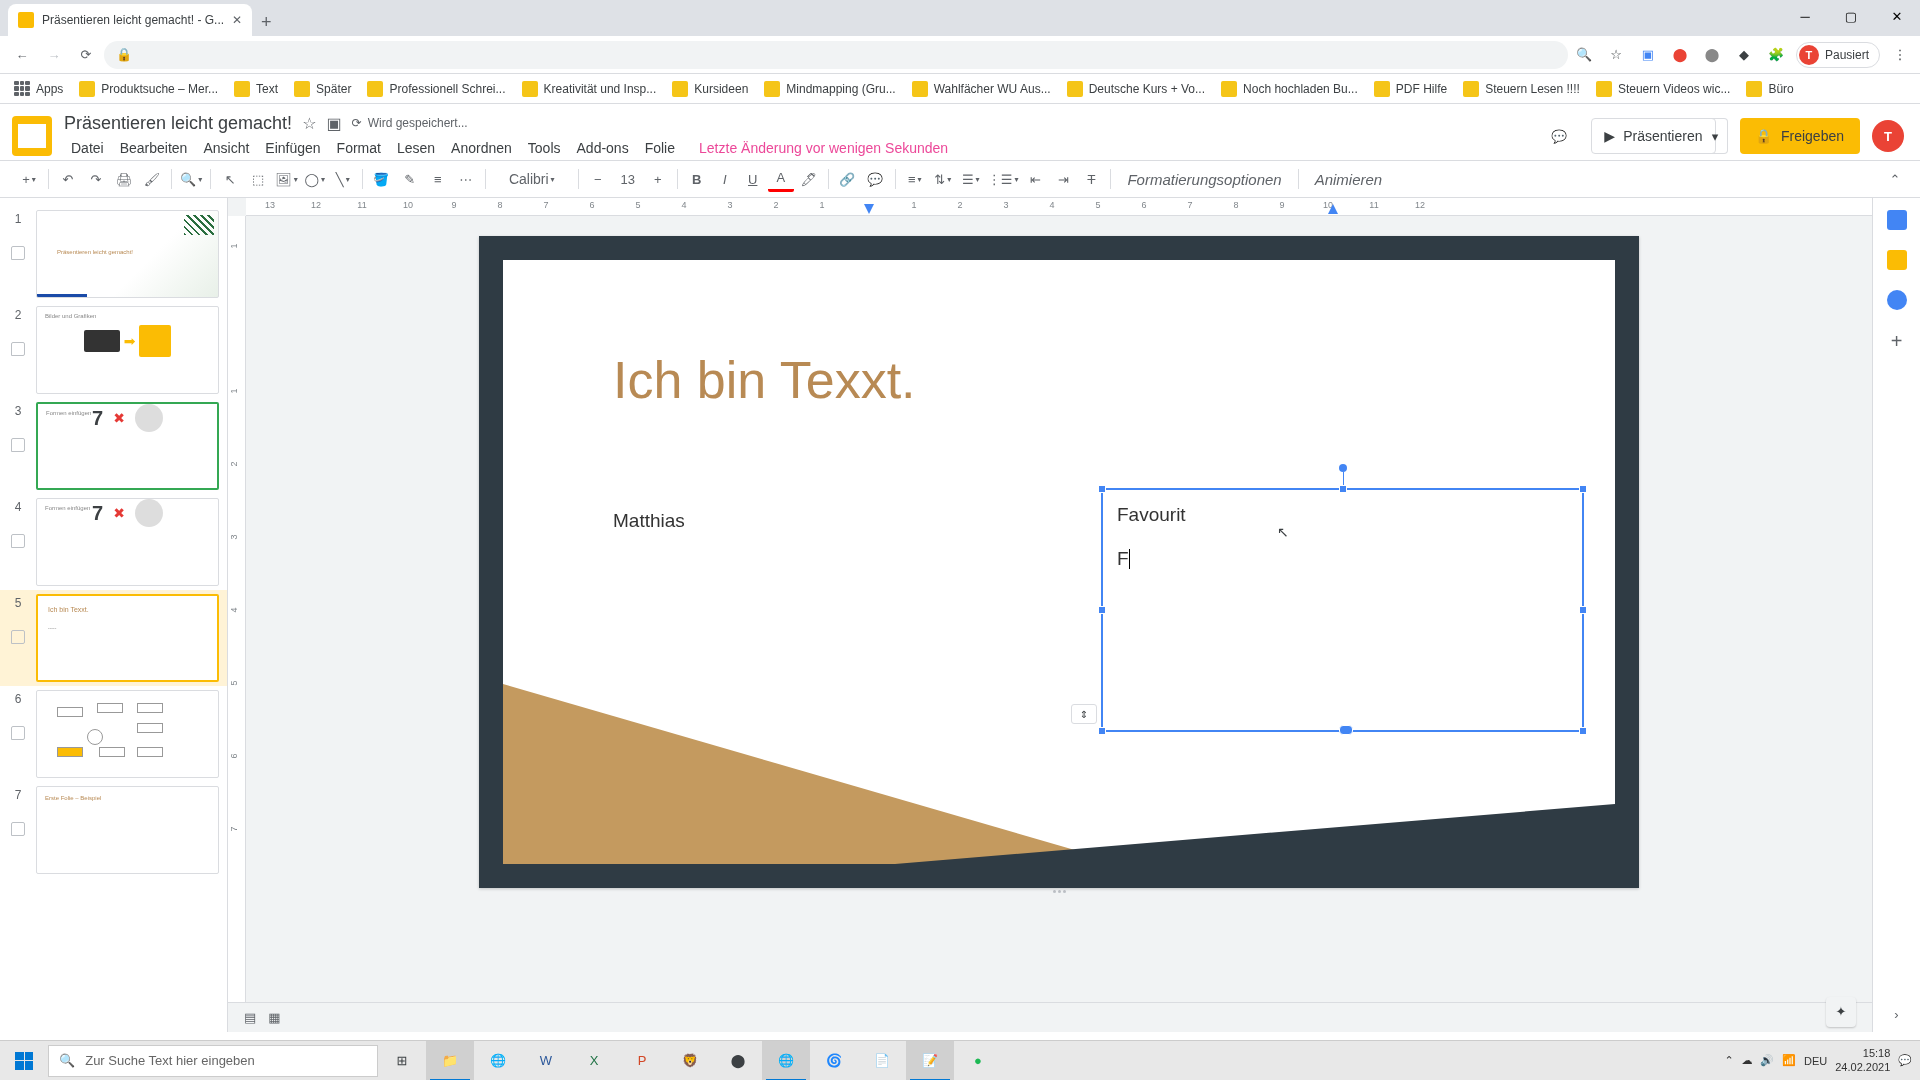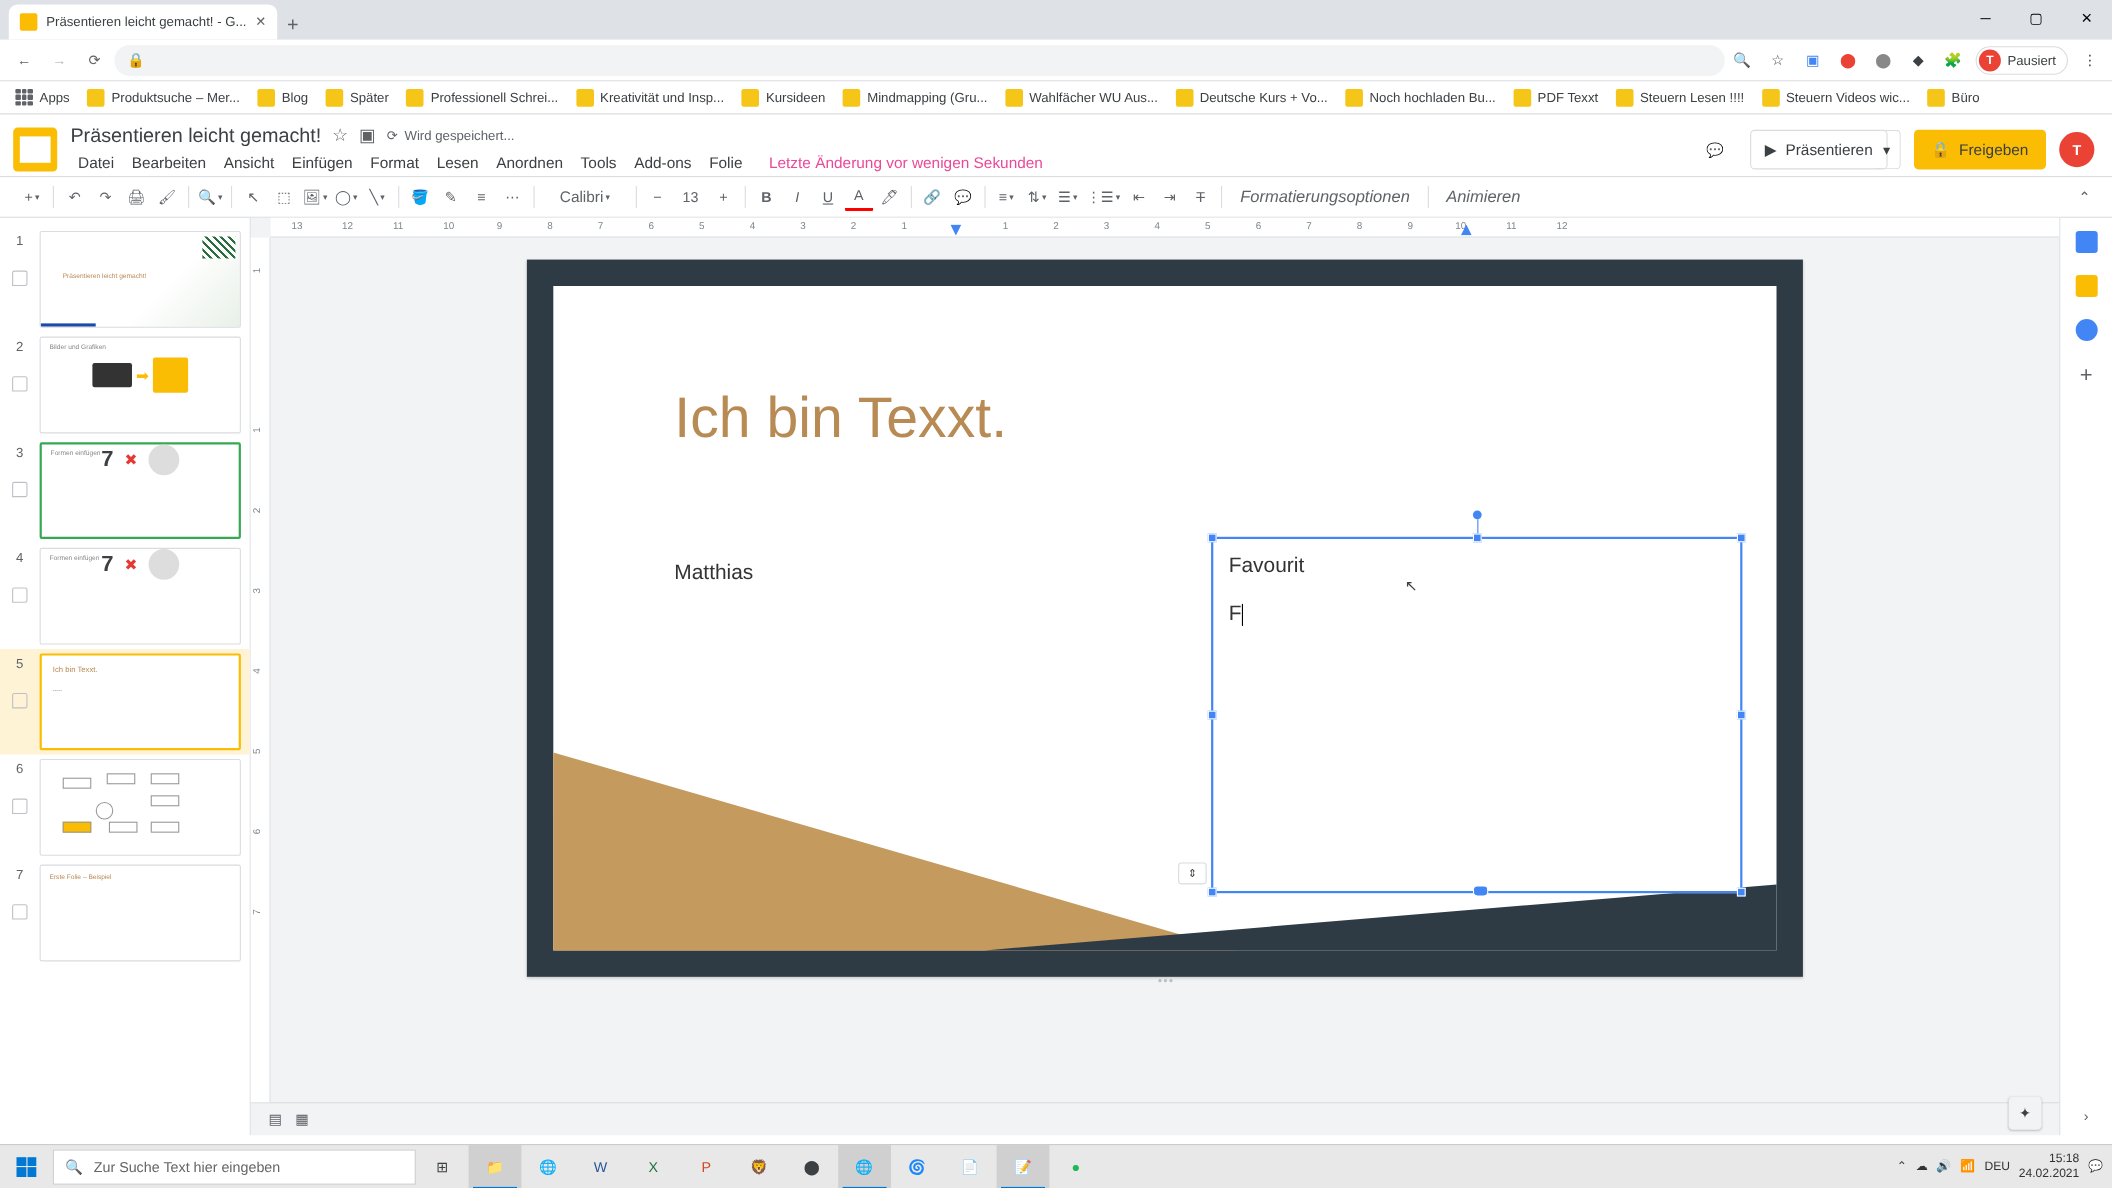--- a/index.html
+++ b/index.html
@@ -81,21 +81,21 @@
   .ruler-v { width: 18px; background: #fff; border-right: 1px solid #dadce0; position: relative; font-size: 9px; color: #80868b; }
   .ruler-v span { position: absolute; left: 3px; transform: translateY(-50%) rotate(-90deg); }
   .canvas-scroll { flex: 1; overflow: auto; display: flex; justify-content: center; padding: 20px; }
   .slide-wrap { position: relative; }
   .slide { width: 1160px; height: 652px; background: #2f3b44; position: relative; box-shadow: 0 1px 3px rgba(0,0,0,.2); }
   .slide-inner { position: absolute; inset: 24px; background: #fff; }
   .slide-deco-bl { position: absolute; bottom: 0; left: 0; width: 0; height: 0; border-right: 620px solid transparent; border-bottom: 180px solid #c49a5f; }
   .slide-deco-br { position: absolute; bottom: 0; right: 0; width: 0; height: 0; border-left: 720px solid transparent; border-bottom: 60px solid #2f3b44; }
   .slide-title { position: absolute; top: 90px; left: 110px; font-size: 52px; color: #b88a54; font-weight: 400; }
   .slide-text1 { position: absolute; top: 250px; left: 110px; font-size: 19px; color: #333; }
-  .textbox-sel { position: absolute; top: 228px; left: 598px; width: 483px; height: 324px; border: 2px solid #4285f4; background: #fff; }
+  .textbox-sel { position: absolute; top: 228px; left: 598px; width: 483px; height: 244px; border: 2px solid #4285f4; background: #fff; }
   .textbox-sel .handle { position: absolute; width: 8px; height: 8px; background: #4285f4; border: 1px solid #fff; }
   .handle.tl { top: -5px; left: -5px; } .handle.tm { top: -5px; left: 50%; margin-left: -4px; } .handle.tr { top: -5px; right: -5px; }
   .handle.ml { top: 50%; left: -5px; margin-top: -4px; } .handle.mr { top: 50%; right: -5px; margin-top: -4px; }
   .handle.bl { bottom: -5px; left: -5px; } .handle.bm { bottom: -5px; left: 50%; margin-left: -4px; } .handle.br { bottom: -5px; right: -5px; }
   .rot-handle { position: absolute; top: -26px; left: 50%; width: 8px; height: 8px; border-radius: 50%; background: #4285f4; margin-left: -4px; }
   .rot-line { position: absolute; top: -18px; left: 50%; width: 1px; height: 14px; background: #4285f4; }
   .tb-content { padding: 14px; font-size: 19px; color: #333; }
   .tb-content .l2 { margin-top: 22px; display: flex; align-items: center; }
   .cursor-blink { width: 1px; height: 20px; background: #000; display: inline-block; vertical-align: middle; }
   .char-btn { position: absolute; left: -32px; bottom: 6px; width: 26px; height: 20px; background: #fff; border: 1px solid #dadce0; border-radius: 3px; display: flex; align-items: center; justify-content: center; font-size: 10px; }
@@ -202,21 +202,21 @@
           <div></div>
         </div>
         <span>Apps</span>
       </div>
     <div class="bm">
         <div class="f"></div>
         <span>Produktsuche – Mer...</span>
       </div>
     <div class="bm">
         <div class="f"></div>
-        <span>Blog</span>
+        <span>Text</span>
       </div>
     <div class="bm">
         <div class="f"></div>
         <span>Später</span>
       </div>
     <div class="bm">
         <div class="f"></div>
         <span>Professionell Schrei...</span>
       </div>
     <div class="bm">
@@ -238,21 +238,21 @@
     <div class="bm">
         <div class="f"></div>
         <span>Deutsche Kurs + Vo...</span>
       </div>
     <div class="bm">
         <div class="f"></div>
         <span>Noch hochladen Bu...</span>
       </div>
     <div class="bm">
         <div class="f"></div>
-        <span>PDF Texxt</span>
+        <span>PDF Hilfe</span>
       </div>
     <div class="bm">
         <div class="f"></div>
         <span>Steuern Lesen !!!!</span>
       </div>
     <div class="bm">
         <div class="f"></div>
         <span>Steuern Videos wic...</span>
       </div>
     <div class="bm">

